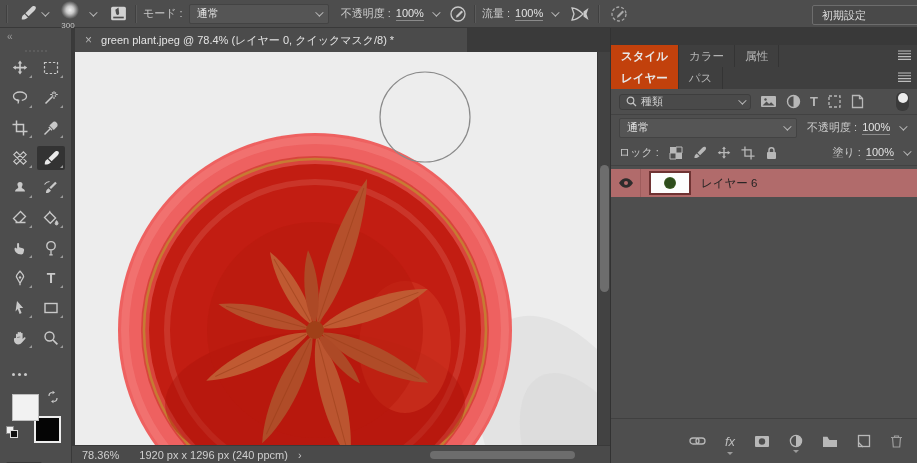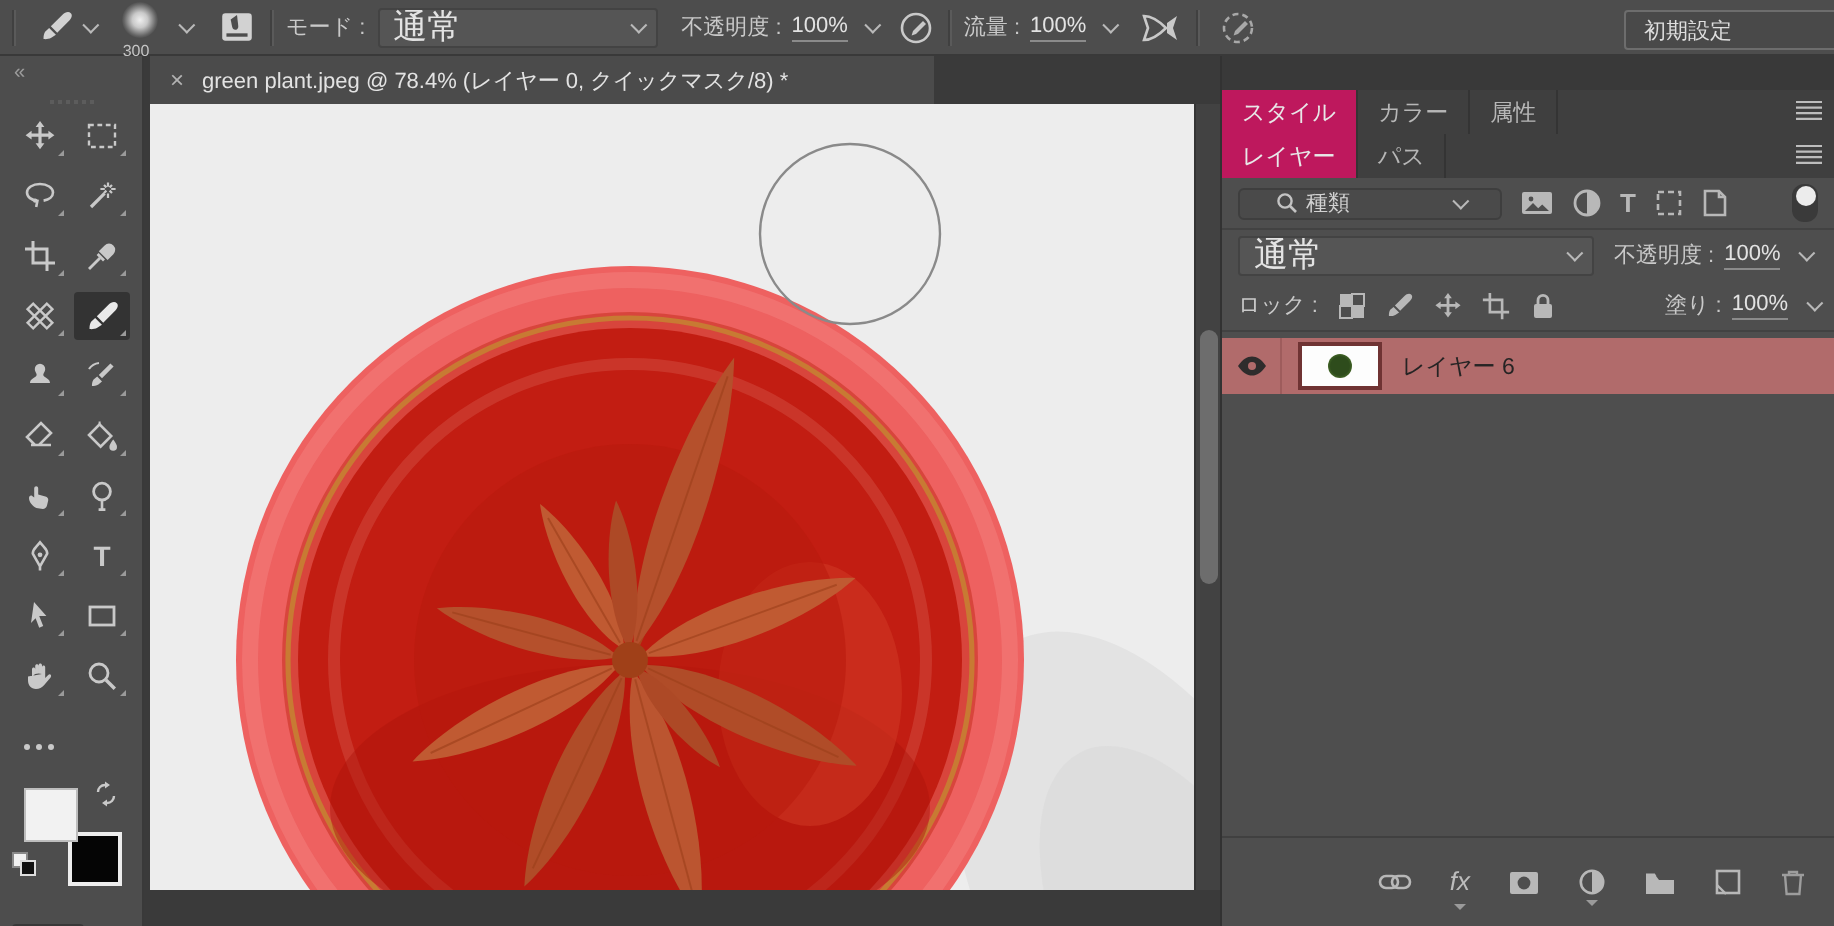--- a/index.html
+++ b/index.html
@@ -8,21 +8,21 @@
   svg { display:block; }
 
   
   #options-bar { position:absolute; left:0; top:0; width:917px; height:28px; background:#4d4d4d;
     border-bottom:1px solid #393939; display:flex; align-items:center; }
   .vsep { width:1px; height:18px; background:#404040; box-shadow:1px 0 0 #5a5a5a; margin:0 7px; }
   .obar-label { font-size:11px; color:#c9c9c9; white-space:nowrap; }
   .obar-val { font-size:11px; color:#e2e2e2; border-bottom:1px solid #8b8b8b; padding-bottom:1px; margin-left:5px; }
   .chev { display:inline-block; width:6px; height:6px; border-right:1.5px solid #b9b9b9; border-bottom:1.5px solid #b9b9b9; transform:rotate(45deg) translateY(-2px); flex:none; }
   .selbox { height:20px; background:#555555; border:1px solid #434343; border-radius:2px;
-    display:flex; align-items:center; padding:0 7px; font-size:17px; color:#e3e3e3; }
+    display:flex; align-items:center; padding:0 7px; font-size:11px; color:#e3e3e3; }
   #brush-preview-wrap { width:26px; height:26px; position:relative; margin-left:10px; }
   #brush-preview { width:18px; height:18px; border-radius:50%; margin:0 auto;
     background:radial-gradient(circle, #efefef 0%, #c9c9c9 30%, rgba(150,150,150,.35) 62%, rgba(150,150,150,0) 72%); }
   #brush-size-label { position:absolute; left:0; right:4px; bottom:-3px; text-align:center; font-size:8px; color:#c4c4c4; }
   #preset-btn { position:absolute; right:-2px; top:5px; width:107px; height:20px; background:#494949;
     border:1px solid #6d6d6d; border-radius:2px; display:flex; align-items:center; padding-left:9px; font-size:11px; color:#dedede; }
 
   
   #tools { position:absolute; left:0; top:28px; width:72px; bottom:0; background:#4d4d4d; border-right:1px solid #393939; }
   #tools-collapse { font-size:10px; color:#9c9c9c; padding:3px 7px; }
@@ -57,26 +57,26 @@
   #status-zoom { margin-left:10px; }
   #status-dims { margin-left:20px; }
   #status-chev { margin-left:10px; color:#c3c3c3; }
   #h-thumb { position:absolute; left:358px; top:5px; width:145px; height:8px; background:#6d6d6d; border-radius:4px; }
 
   
   #panel { position:absolute; right:0; top:28px; width:307px; bottom:0; background:#4e4e4e; border-left:1px solid #323232; }
   #panel-strip { height:17px; background:#393939; }
   .ptab-row { height:22px; background:#3f3f3f; display:flex; align-items:stretch; font-size:11.5px; position:relative; }
   .ptab { display:flex; align-items:center; padding:0 10px; color:#b7b7b7; border-right:1px solid #343434; }
-  .ptab.active { background:#be185d; color:#e8e8e8; }
+  .ptab.active { background:#c2410c; color:#e8e8e8;font-weight:bold; }
   .pmenu { position:absolute; right:6px; top:5px; }
   .prow { display:flex; align-items:center; position:relative; }
   #filter-row { height:26px; padding:0 8px; border-bottom:1px solid #424242; }
   #filter-search { width:132px; height:16px; background:#4a4a4a; border:1px solid #3e3e3e; border-radius:3px;
-    display:flex; align-items:center; padding:0 18px; font-size:11px; color:#d2d2d2; gap:4px; }
+    display:flex; align-items:center; padding:0 6px; font-size:11px; color:#d2d2d2; gap:4px; }
   .ficon { margin-left:9px; }
   #blend-row { height:25px; padding:0 8px; }
   #blend-select { width:178px; height:20px; }
   .plabel { font-size:11px; color:#c9c9c9; white-space:nowrap; }
   .pval { font-size:11px; color:#e2e2e2; border-bottom:1px solid #8b8b8b; padding-bottom:1px; margin-left:5px; }
   #lock-row { height:26px; padding:0 8px; border-bottom:1px solid #424242; }
   .lock-ico { margin-left:10px; }
   #layer-row { height:28px; margin-top:3px; background:#b16b6b; display:flex; align-items:center; }
   #eye-wrap { width:30px; display:flex; justify-content:center; border-right:1px solid #9e5c5c; align-self:stretch; align-items:center; }
   #layer-thumb-frame { margin-left:8px; width:42px; height:24px; border:2px solid #6f3333; background:#fdfdfd;
@@ -361,20 +361,26 @@
       </g>
 
       <circle cx="350" cy="65" r="45" fill="none" stroke="#8a8a8a" stroke-width="1.2"></circle>
     </svg>
   </div>
 
   <div id="v-scroll">
     <div id="v-thumb"></div>
   </div>
 
+  <div id="status-bar">
+    <span id="status-zoom">78.36%</span>
+    <span id="status-dims">1920 px x 1296 px (240 ppcm)</span>
+    <span id="status-chev">›</span>
+    <div id="h-thumb"></div>
+  </div>
 </div>
 
 <div id="panel">
   <div id="panel-strip"></div>
 
   <div class="ptab-row">
     <div class="ptab active">
         <span>スタイル</span>
       </div>
     <div class="ptab">

